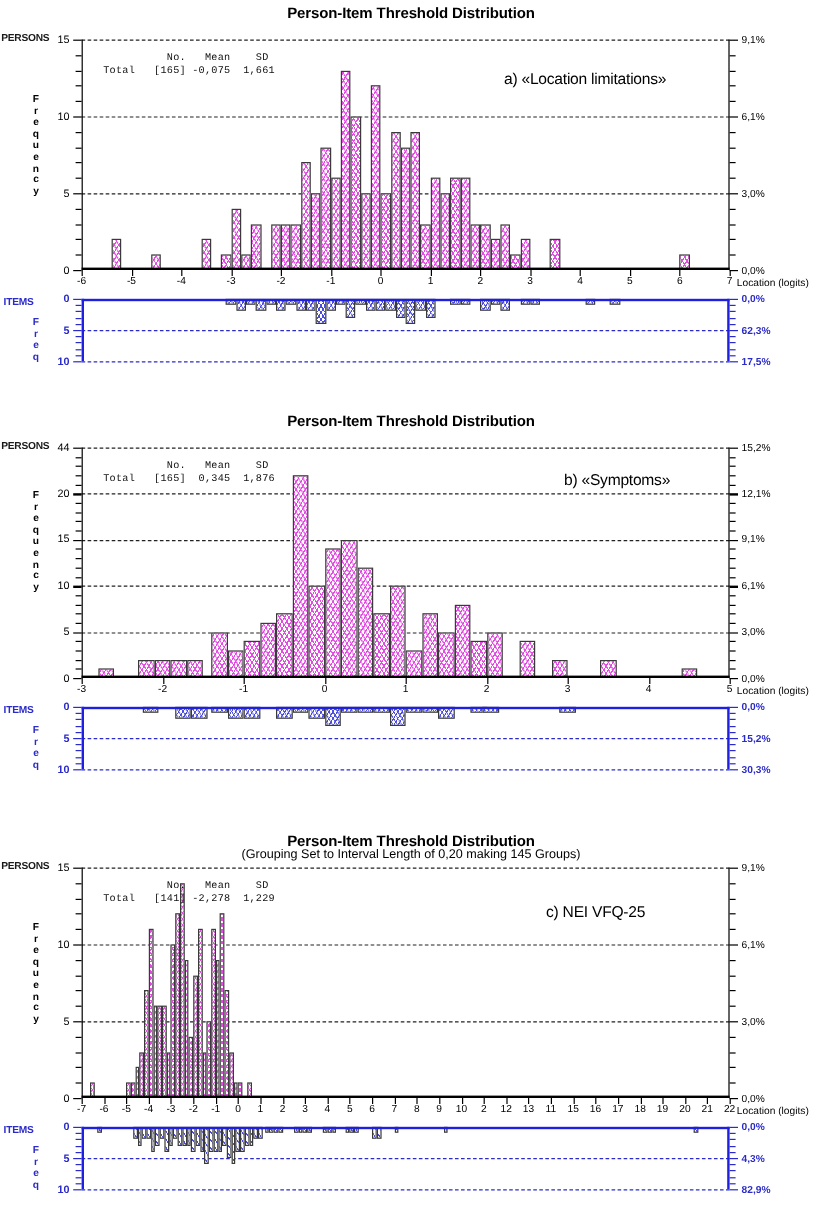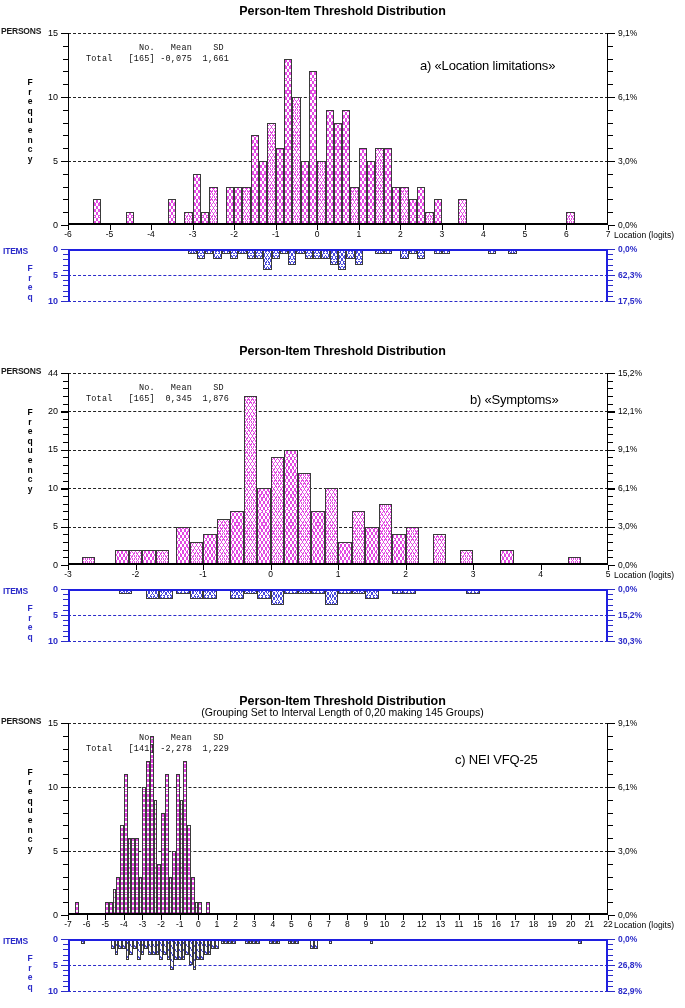--- a/index.html
+++ b/index.html
@@ -776,16 +776,16 @@
       <div class="iytick" style="left: 63px; top: 290.6px;"></div>
       <div class="iytick" style="left: 608px; top: 290.6px;"></div>
       <div class="iytick" style="left: 63px; top: 295.8px;"></div>
       <div class="iytick" style="left: 608px; top: 295.8px;"></div>
       <div class="iytick major" style="left: 61px; top: 301px;"></div>
       <div class="iytick major" style="left: 608px; top: 301px;"></div>
       <div class="iylabel" style="left: 32px; top: 244.5px;">0</div>
       <div class="iylabel" style="left: 32px; top: 270.5px;">5</div>
       <div class="iylabel" style="left: 32px; top: 296.5px;">10</div>
       <div class="iyrlabel" style="left: 618px; top: 244.5px;">0,0%</div>
-      <div class="iyrlabel" style="left: 618px; top: 270.5px;">26,8%</div>
+      <div class="iyrlabel" style="left: 618px; top: 270.5px;">4,3%</div>
       <div class="iyrlabel" style="left: 618px; top: 296.5px;">82,9%</div>
     </div>
 </div>
 
 </body></html>

